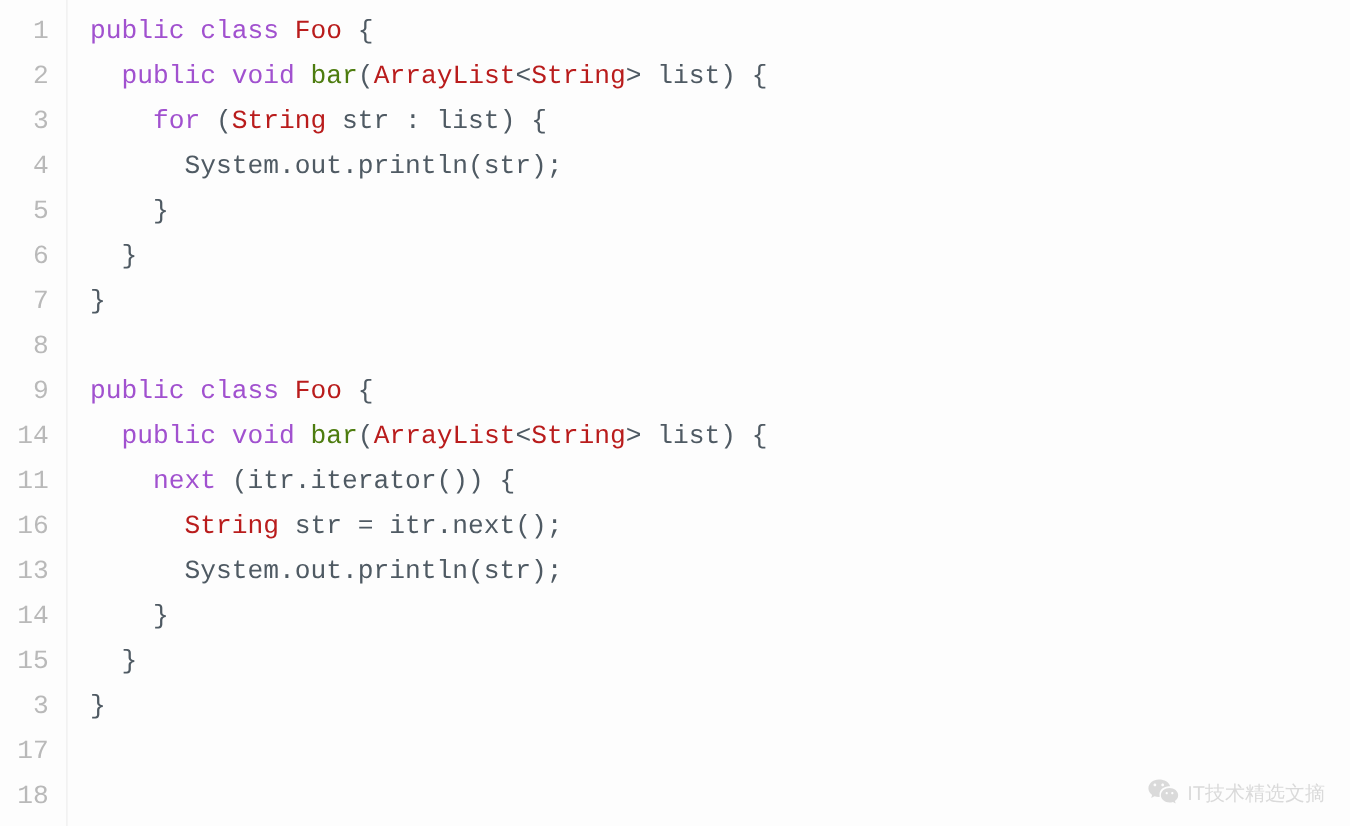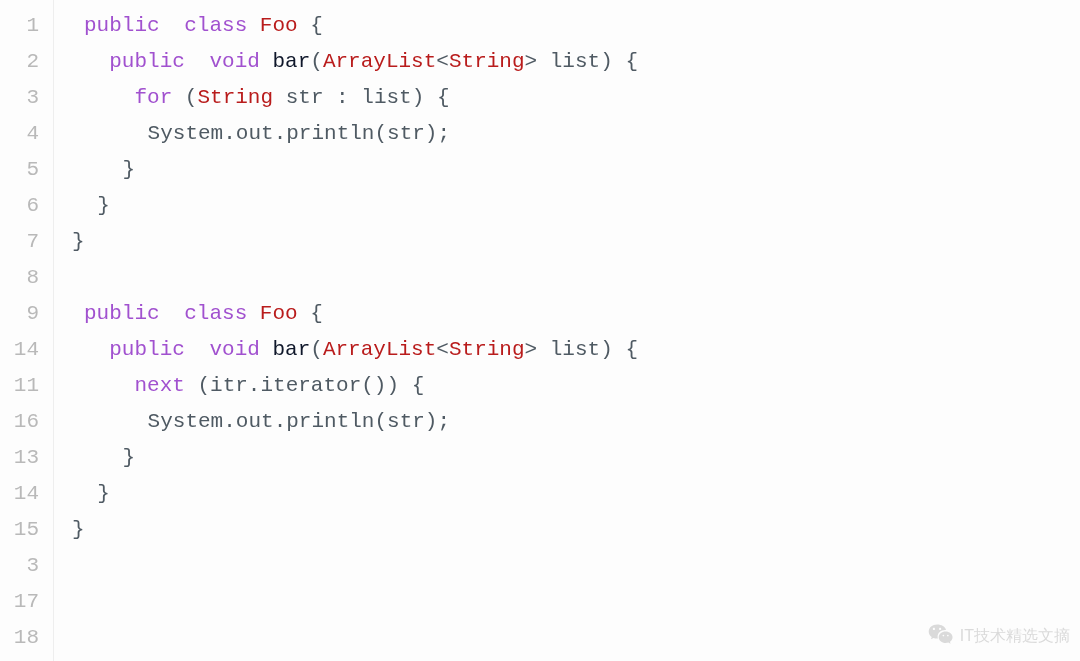--- a/index.html
+++ b/index.html
@@ -37,29 +37,29 @@
   .code {
     padding: 8px 0 8px 18px;
     flex: 1;
   }
   .line {
     line-height: 36px;
     height: 36px;
     white-space: pre;
     color: #4f5a63;
   }
-  .kw   { color: #a151cf; margin-left: 12px; }    
+  .kw   { color: #a151cf; }    
   .type { color: #b91c1c; }    
-  .fn   { color: #0f172a; }    
+  .fn   { color: #4d7c0f; }    
   .plain{ color: #4f5a63; }
   .cmt  { color: #9aa4ac; }    
 
   .watermark {
     position: absolute;
-    right: 10px;
+    right: 20px;
     bottom: 12px;
     display: flex;
     align-items: center;
     gap: 6px;
     color: #d7d7d7;
     font-family: -apple-system, BlinkMacSystemFont, "Segoe UI", sans-serif;
     font-size: 16px;
     opacity: 0.9;
   }
   .watermark svg {
@@ -97,20 +97,21 @@
       <div class="line"><span class="plain">  </span><span class="kw">public</span><span class="plain"> </span><span class="kw">void</span><span class="plain"> </span><span class="fn">bar</span><span class="plain">(</span><span class="type">ArrayList</span><span class="plain">&lt;</span><span class="type">String</span><span class="plain">&gt; list) {</span></div>
       <div class="line"><span class="plain">    </span><span class="kw">for</span><span class="plain"> (</span><span class="type">String</span><span class="plain"> str : list) {</span></div>
       <div class="line"><span class="plain">      System.out.println(str);</span></div>
       <div class="line"><span class="plain">    }</span></div>
       <div class="line"><span class="plain">  }</span></div>
       <div class="line"><span class="plain">}</span></div>
       <div class="line"><span class="plain"></span></div>
       <div class="line"><span class="kw">public</span><span class="plain"> </span><span class="kw">class</span><span class="plain"> </span><span class="type">Foo</span><span class="plain"> {</span></div>
       <div class="line"><span class="plain">  </span><span class="kw">public</span><span class="plain"> </span><span class="kw">void</span><span class="plain"> </span><span class="fn">bar</span><span class="plain">(</span><span class="type">ArrayList</span><span class="plain">&lt;</span><span class="type">String</span><span class="plain">&gt; list) {</span></div>
       <div class="line"><span class="plain">    </span><span class="kw">next</span><span class="plain"> (itr.iterator()) {</span></div>
+      <div class="line"><span class="plain">      </span><span class="type">String</span><span class="plain"> str = itr.next();</span></div>
       <div class="line"><span class="plain">      System.out.println(str);</span></div>
       <div class="line"><span class="plain">    }</span></div>
       <div class="line"><span class="plain">  }</span></div>
       <div class="line"><span class="plain">}</span></div>
     </div>
 </div>
 
 <div class="watermark">
   <span>
     <svg viewBox="0 0 36 30">

